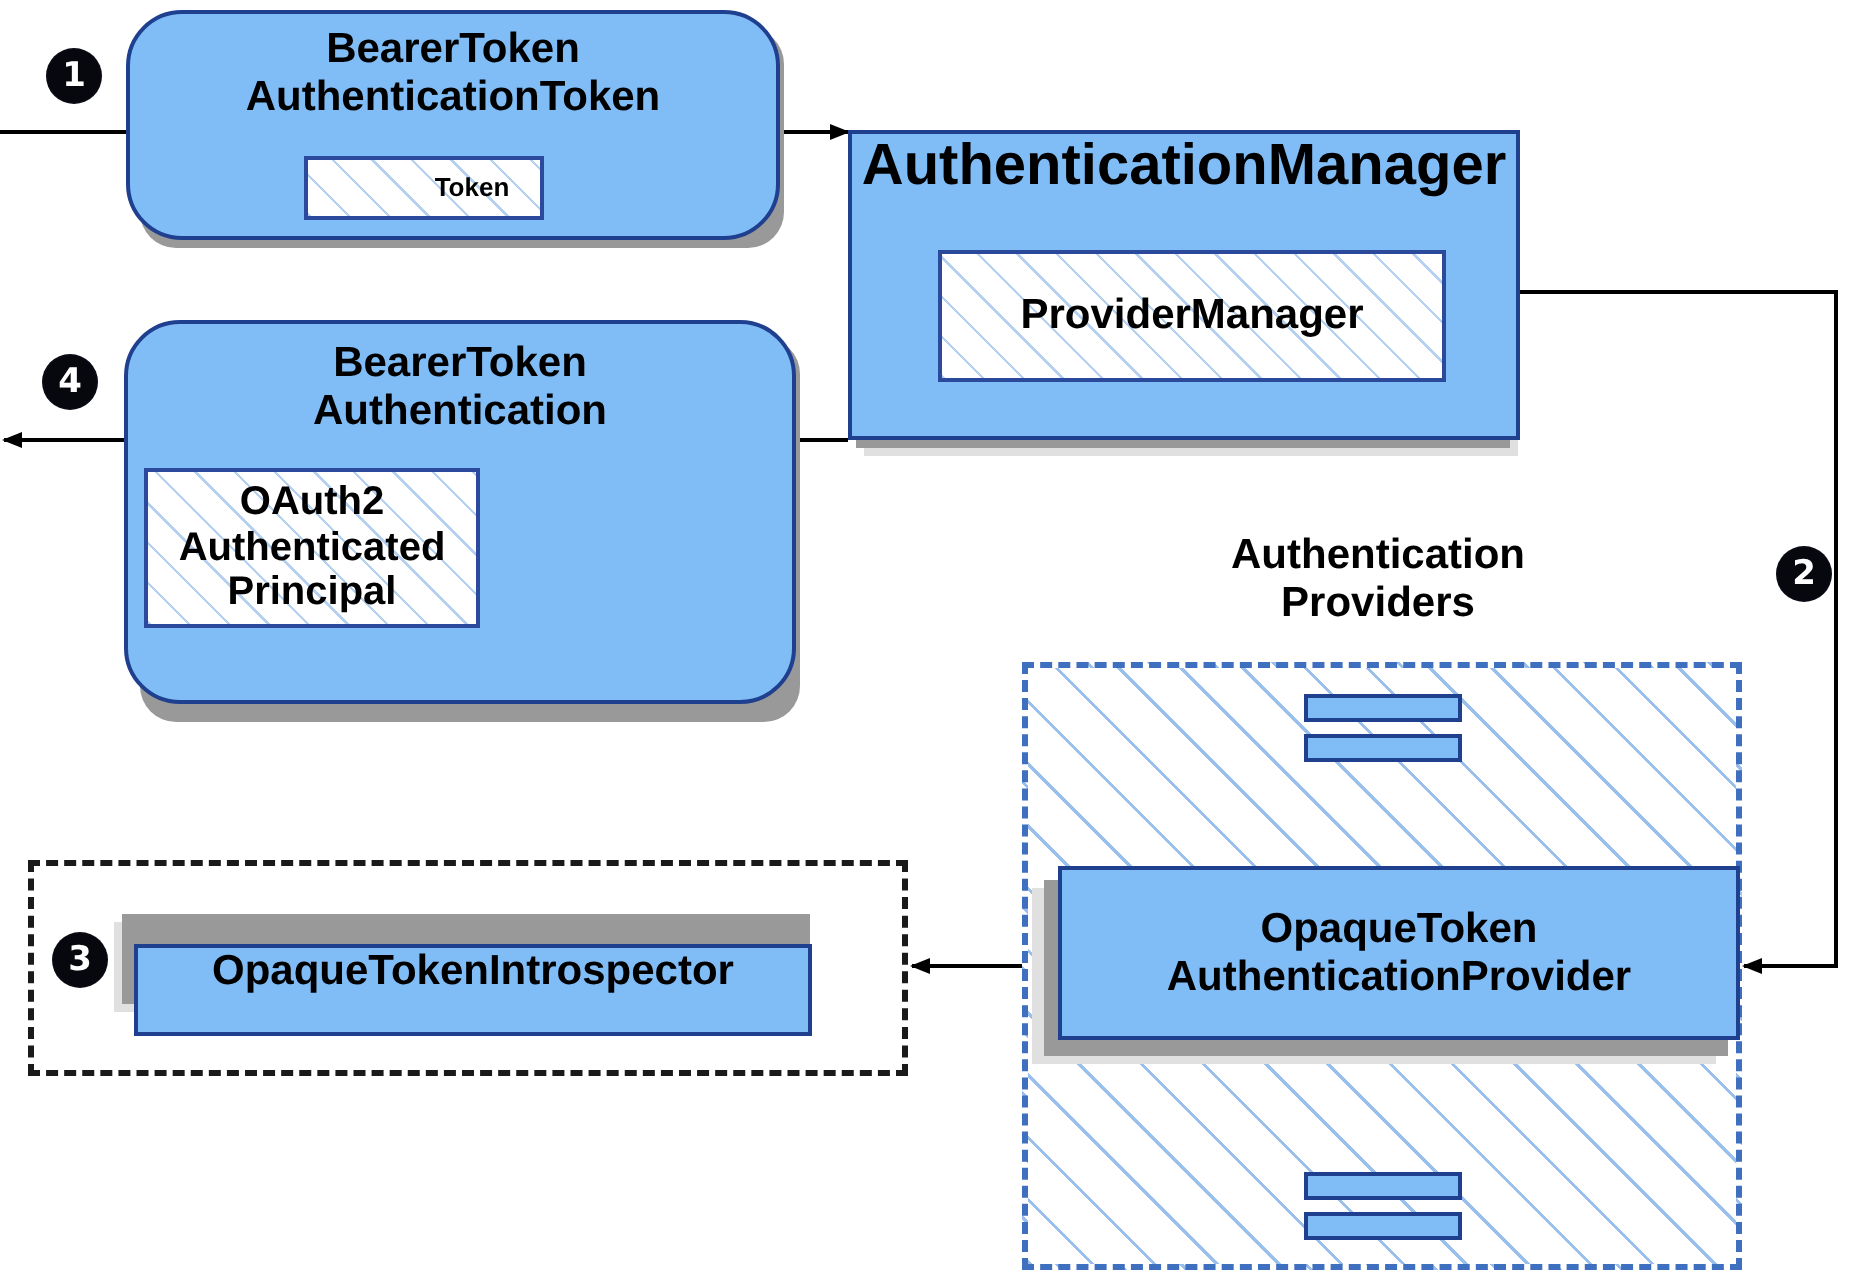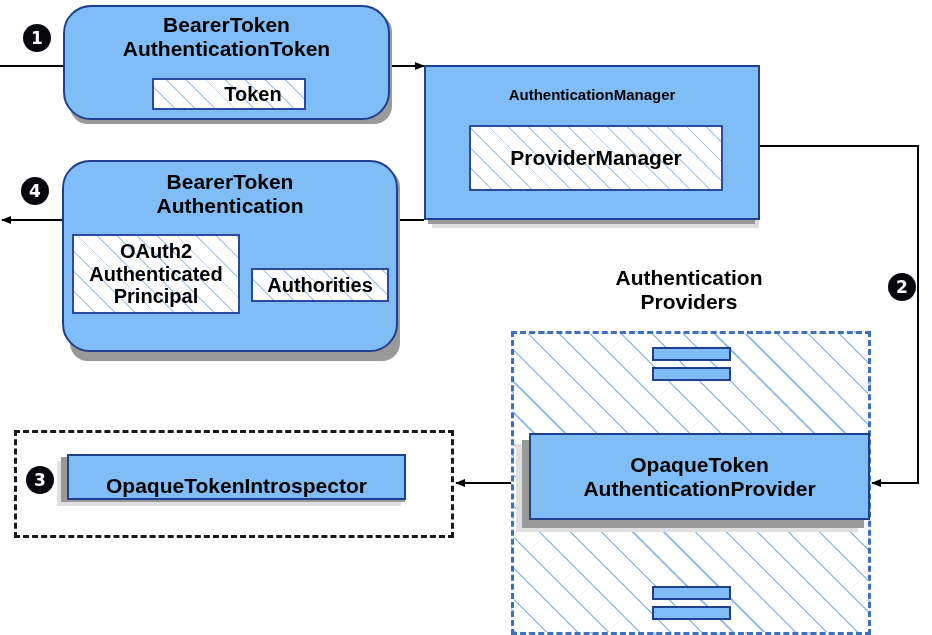--- a/index.html
+++ b/index.html
@@ -176,42 +176,41 @@
     <g>
       <line x1="689" y1="533" x2="689" y2="575" stroke="#000" stroke-width="4" marker-end="url(#arrowhead)" marker-start="url(#arrowhead-start)"></line>
     </g>
   </svg>
 
   <div class="shadow-dark abs" style="left:70px; top:14px; width:322px; height:110px; border-radius:18px;"></div>
   <div class="bluebox rounded" style="left:63px; top:5px; width:327px; height:115px;">
     <div class="boxtitle" style="font-size:21px; margin-top:6px;">BearerToken
 AuthenticationToken</div>
   </div>
-  <div class="hatchbox" style="left:152px; top:78px; width:154px; height:32px; font-size:20px;padding-left:48px;">Token</div>
+  <div class="hatchbox" style="left:152px; top:78px; width:120px; height:32px; font-size:13px;padding-left:48px;">Token</div>
 
   <div class="step-circle" style="left:24px; top:25px;">1</div>
 
   <div class="shadow-light abs" style="left:432px; top:76px; width:327px; height:152px;"></div>
   <div class="shadow-dark abs" style="left:428px; top:72px; width:327px; height:152px;"></div>
   <div class="bluebox" style="left:424px; top:65px; width:336px; height:155px;">
-    <div class="boxtitle" style="font-size:15px; margin-top:20px;">AuthenticationManager</div>
+    <div class="boxtitle" style="font-size:29px; ">AuthenticationManager</div>
   </div>
   <div class="hatchbox" style="left:469px; top:125px; width:254px; height:66px; font-size:21px;">ProviderManager</div>
 
   <div class="step-circle" style="left:889px; top:274px;">2</div>
 
   <div class="shadow-dark abs" style="left:70px; top:169px; width:330px; height:192px; border-radius:18px;"></div>
   <div class="bluebox rounded" style="left:62px; top:160px; width:336px; height:192px;">
     <div class="boxtitle" style="font-size:21px; margin-top:8px;">BearerToken
 Authentication</div>
   </div>
   <div class="hatchbox" style="left:72px; top:234px; width:168px; height:80px; font-size:20px;">OAuth2
 Authenticated
 Principal</div>
-  <div class="hatchbox" style="left:251px; top:268px; width:138px; height:34px; font-size:20px;">Authorities</div>
 
   <div class="step-circle" style="left:22px; top:178px;">4</div>
 
   <div class="boxtitle abs" style="left:566px; top:266px; width:246px; font-size:21px; text-align:center;">Authentication
 Providers</div>
 
   <div class="provider-region" style="left:511px; top:331px; width:360px; height:304px;"></div>
 
   <div class="minibar" style="left:652px; top:347px; width:79px; height:14px;"></div>
   <div class="minibar" style="left:652px; top:367px; width:79px; height:14px;"></div>
@@ -223,19 +222,19 @@
   <div class="shadow-dark abs" style="left:522px; top:440px; width:342px; height:88px;"></div>
   <div class="bluebox" style="left:529px; top:433px; width:341px; height:87px; justify-content:center;">
     <div class="boxtitle" style="font-size:21px;">OpaqueToken
 AuthenticationProvider</div>
   </div>
 
   <div class="dashed-black-region" style="left:14px; top:430px; width:440px; height:108px;"></div>
 
   <div class="shadow-light abs" style="left:57px; top:461px; width:344px; height:45px;"></div>
   <div class="shadow-dark abs" style="left:61px; top:457px; width:344px; height:45px;"></div>
-  <div class="bluebox" style="left:67px; top:454px; width:339px; height:46px; justify-content:flex-end;">
+  <div class="bluebox" style="left:67px; top:472px; width:339px; height:46px; justify-content:flex-start;">
     <div class="boxtitle" style="font-size:21px;">OpaqueTokenIntrospector</div>
   </div>
 
   <div class="step-circle" style="left:27px; top:467px;">3</div>
 
 </div>
 
 </body></html>

